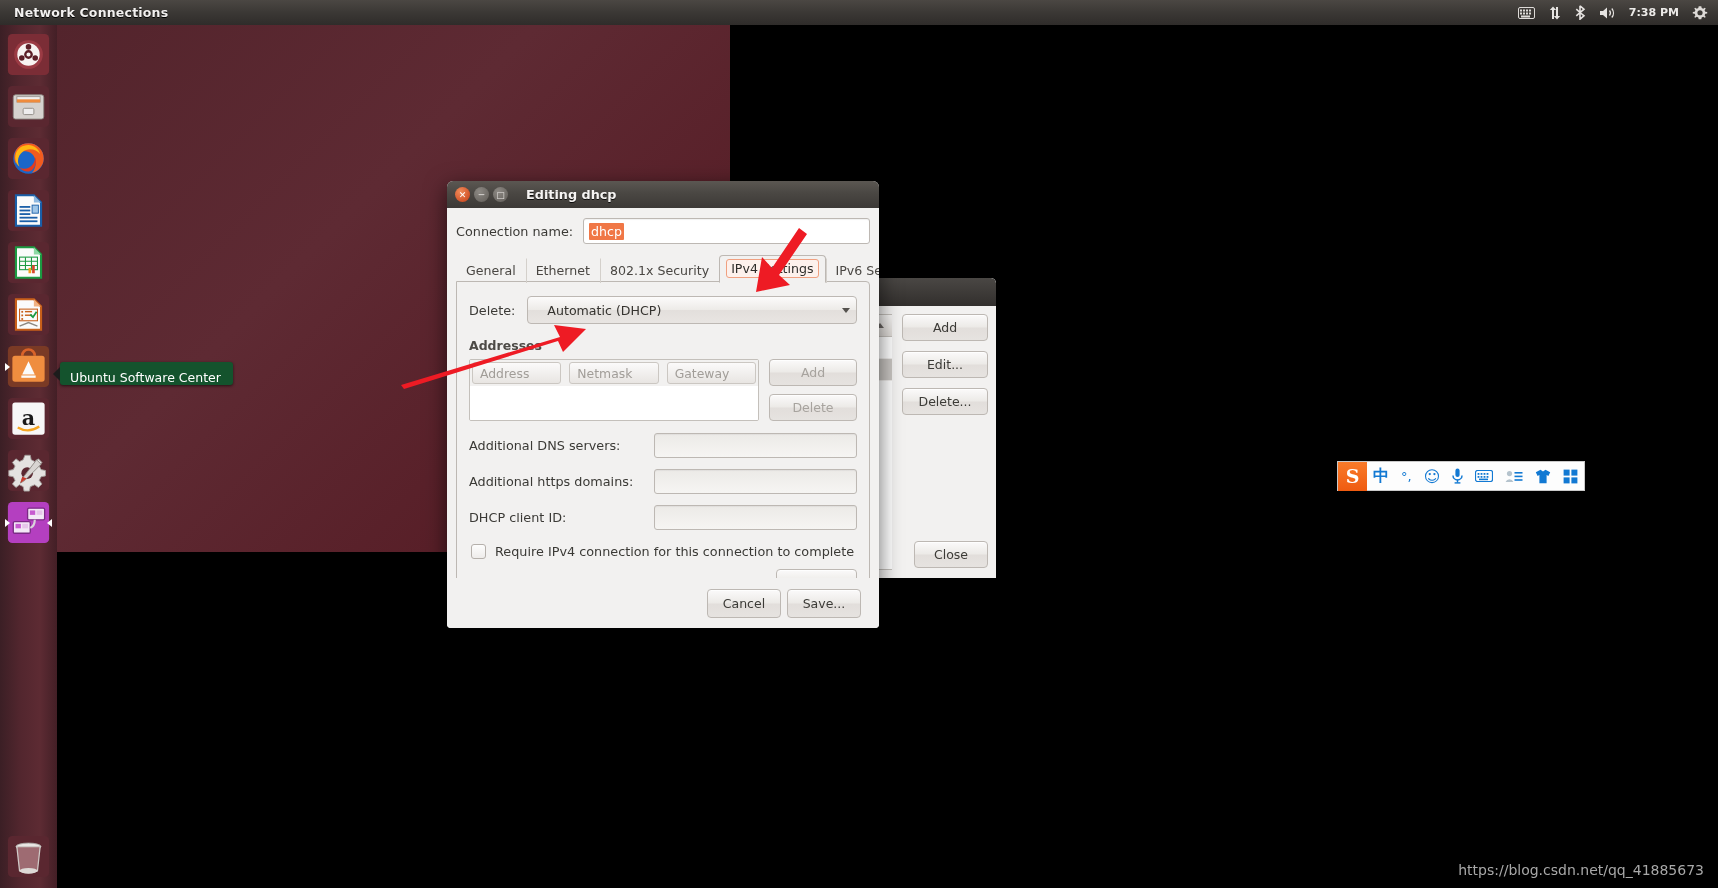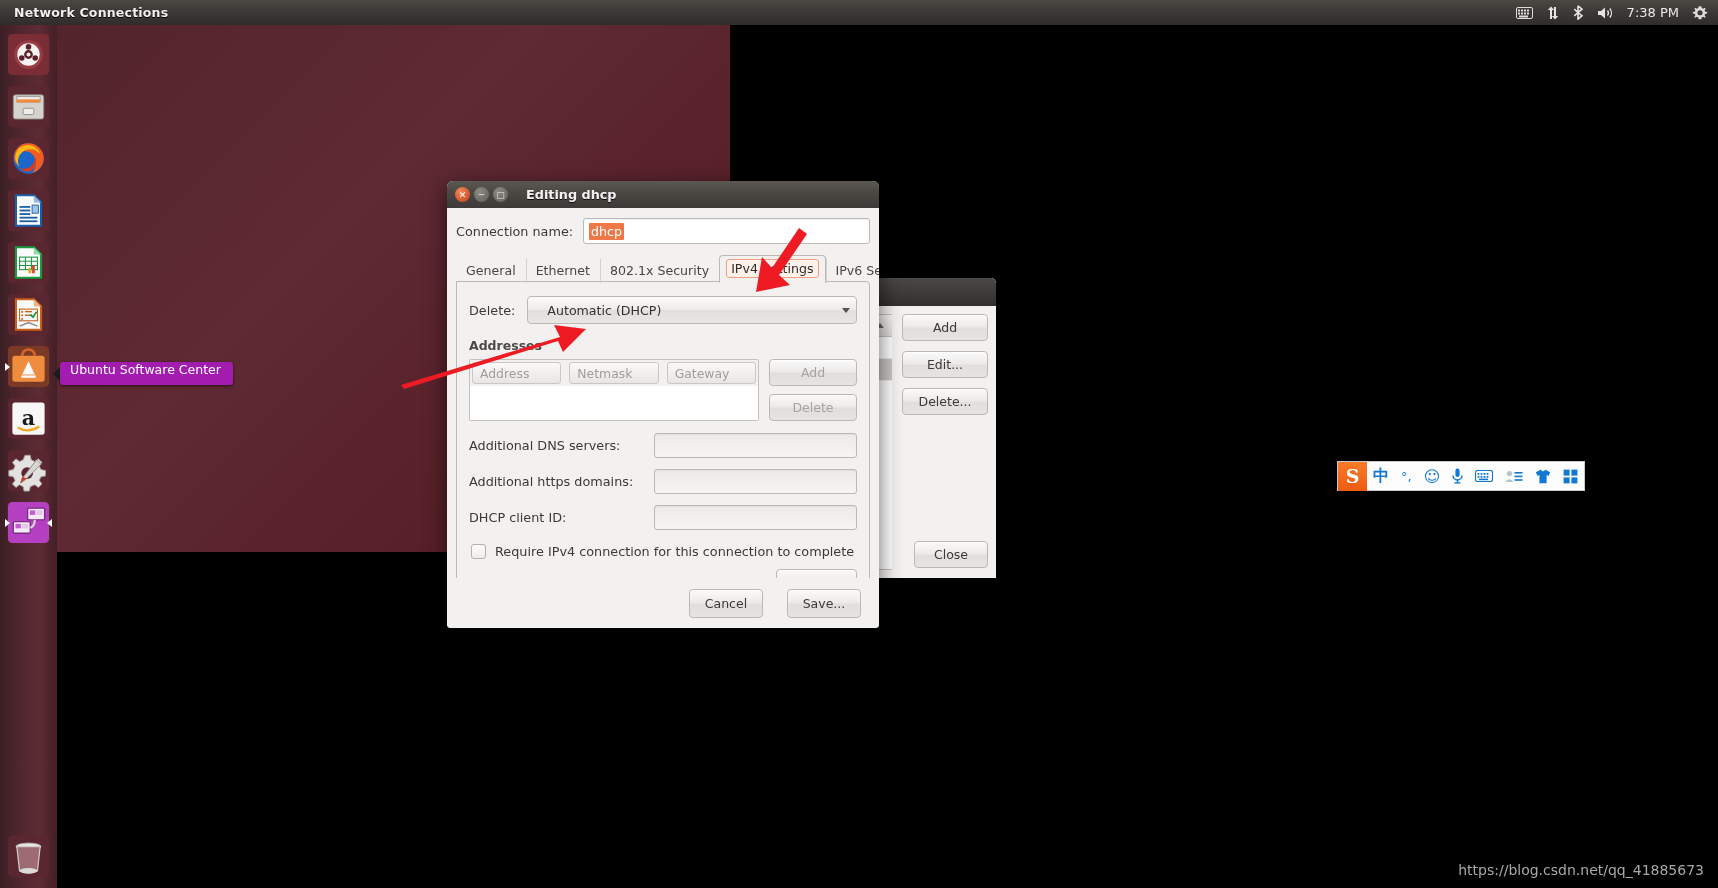--- a/index.html
+++ b/index.html
@@ -16,21 +16,21 @@
     position: absolute; left: 0; top: 0; width: 1718px; height: 25px;
     background: linear-gradient(to bottom, #4b4743 0%, #3b3835 50%, #2f2c2a 100%);
     display: flex; align-items: center; z-index: 60;
   }
   #panel-title {
     color: #f2f0ef; font-size: 12.5px; font-weight: bold;
     margin-left: 14px; letter-spacing: .2px; text-shadow: 0 1px 0 #000;
   }
   #tray { margin-left: auto; display: flex; align-items: center; gap: 13px; padding-right: 10px; }
   .tray-ico { color: #e6e3e1; font-size: 14px; line-height: 1; display: flex; align-items: center; }
-  #tray-clock { color: #eceae8; font-size: 13px; }
+  #tray-clock { color: #eceae8; font-size: 11px; font-weight: bold; }
 
   
   #launcher {
     position: absolute; left: 0; top: 25px; width: 57px; height: 863px;
     background: linear-gradient(to right, #3b1f25 0%, #52262e 35%, #5d2b33 70%, #431f26 100%);
     z-index: 50;
   }
   .lnch {
     position: relative; width: 47px; height: 47px; margin: 5px auto 0 auto;
     border-radius: 5px; display: flex; align-items: center; justify-content: center;
@@ -44,22 +44,22 @@
   .pip-l, .pip-r {
     position: absolute; top: 50%; transform: translateY(-50%);
     width: 0; height: 0; border-top: 4px solid transparent; border-bottom: 4px solid transparent;
   }
   .pip-l { left: 0; border-left: 5px solid #ffffff; }
   .pip-r { right: 0; border-right: 5px solid #ffffff; }
 
   
   #tooltip {
     position: absolute; left: 60px; top: 362px; height: 23px;
-    background: #a21caf; border-radius: 3px; color: #fff;
-    display: flex; align-items: flex-start; padding: 0 12px 0 10px;
+    background: #14532d; border-radius: 3px; color: #fff;
+    display: flex; align-items: flex-end; padding: 0 12px 0 10px;
     font-size: 12.5px; z-index: 55; box-shadow: 0 1px 3px rgba(0,0,0,.6);
   }
   #tooltip:before {
     content: ""; position: absolute; left: -7px; top: 50%; transform: translateY(-50%);
     border-top: 7px solid transparent; border-bottom: 7px solid transparent;
     border-right: 7px solid #1c1c1c;
   }
 
   
   #wallpaper {
@@ -198,21 +198,21 @@
 
   #chk-row { display: flex; align-items: center; margin: 14px 0 10px 2px; }
   #chk-box {
     width: 15px; height: 15px; border: 1px solid #b5b0ab; border-radius: 3px;
     background: linear-gradient(to bottom,#fdfdfd,#eeecea); margin-right: 9px;
   }
   #routes-wrap { display: flex; justify-content: flex-end; margin-top: 4px; }
 
   #dlg-actions {
     position: absolute; left: 0; bottom: 0; width: 100%; height: 50px;
-    display: flex; align-items: center; justify-content: flex-end; gap: 24px;
+    display: flex; align-items: center; justify-content: flex-end; gap: 6px;
     padding-right: 18px; background: #f2f1f0;
   }
   #dlg-actions .btn { min-width: 74px; padding: 6px 14px; }
 
   
   #arrows { position: absolute; left: 0; top: 0; width: 1718px; height: 888px; z-index: 45; pointer-events: none; }
 
   
   #ime-bar {
     position: absolute; left: 1337px; top: 461px; height: 30px;

